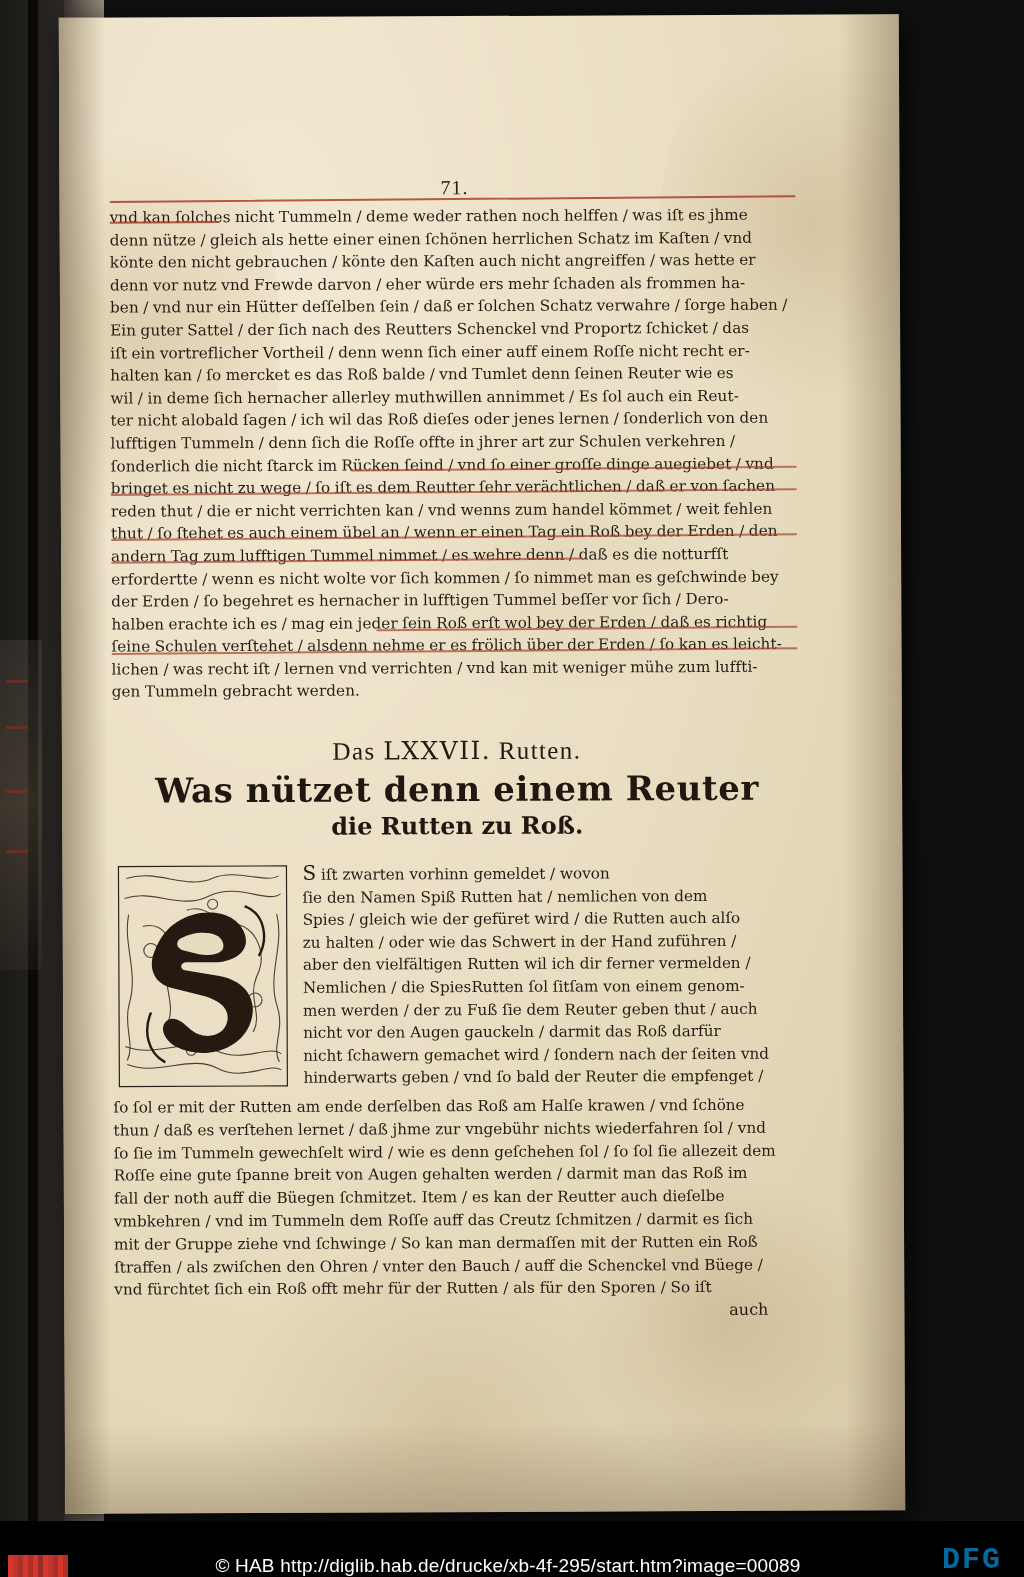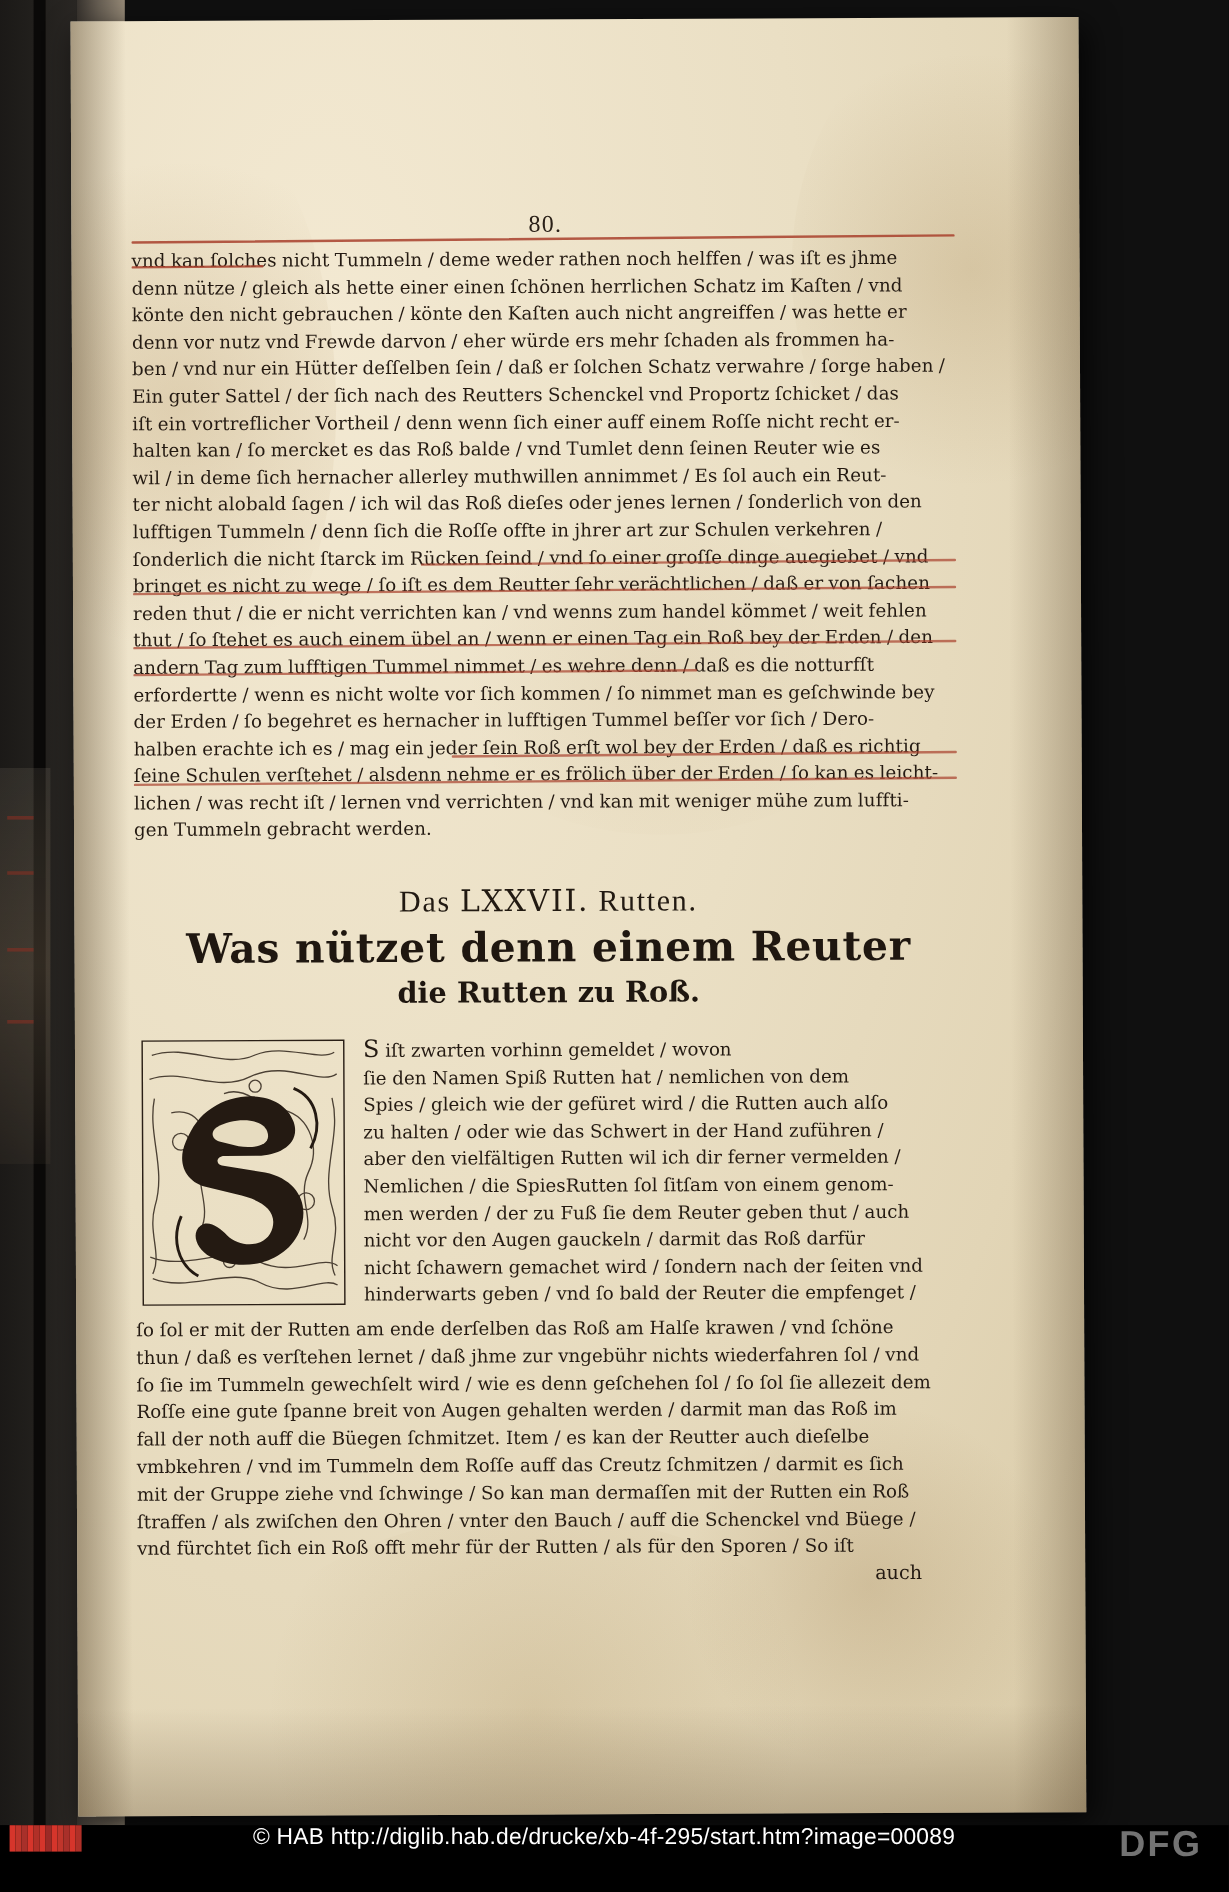--- a/index.html
+++ b/index.html
@@ -201,44 +201,44 @@
   }
 
   
   #footer {
     position: absolute;
     left: 0; bottom: 0;
     width: 1024px; height: 56px;
     background: #000;
     color: #fff;
     display: flex;
-    align-items: flex-start;
+    align-items: flex-end;
   }
   .colorbar {
     width: 66px; height: 22px;
     margin-left: 8px;
     display: flex;
     flex: 0 0 auto;
   }
   .colorbar i { display:block; width: 5px; height: 22px; }
   .footer-text {
     flex: 1 1 auto;
     text-align: center;
     font-family: "Liberation Sans", sans-serif;
     font-size: 19px;
     letter-spacing: .2px;
   }
   .dfg {
     flex: 0 0 auto;
     margin-right: 22px;
-    font-family: Liberation Sans, sans-serif;
+    font-family: Liberation Mono, monospace;
     font-weight: bold;
     font-size: 30px;
     letter-spacing: 2px;
-    color: #737373;
+    color: #0369a1;
   }
 </style>
 </head>
 <body>
 
 <div id="scan">
 
   <div class="gutter-dark"></div>
   <div class="binding-edge"></div>
   <div class="gutter-shadow"></div>
@@ -254,21 +254,21 @@
     <div class="stain s2"></div>
     <div class="stain s3"></div>
     <div class="stain s4"></div>
     <div class="stain s5"></div>
     <div class="edge-dark-l"></div>
     <div class="edge-dark-r"></div>
     <div class="edge-dark-b"></div>
 
     <div id="textblock">
 
-      <div class="folio">80.</div>
+      <div class="folio">71.</div>
 
       <div class="body-par" id="main-par">
           <span class="ln">vnd kan ſolches nicht Tummeln / deme weder rathen noch helffen / was iſt es jhme</span>
           <span class="ln">denn nütze / gleich als hette einer einen ſchönen herrlichen Schatz im Kaſten / vnd</span>
           <span class="ln">könte den nicht gebrauchen / könte den Kaſten auch nicht angreiffen / was hette er</span>
           <span class="ln">denn vor nutz vnd Frewde darvon / eher würde ers mehr ſchaden als frommen ha-</span>
           <span class="ln">ben / vnd nur ein Hütter deſſelben ſein / daß er ſolchen Schatz verwahre / ſorge haben /</span>
           <span class="ln">Ein guter Sattel / der ſich nach des Reutters Schenckel vnd Proportz ſchicket / das</span>
           <span class="ln">iſt ein vortreflicher Vortheil / denn wenn ſich einer auff einem Roſſe nicht recht er-</span>
           <span class="ln">halten kan / ſo mercket es das Roß balde / vnd Tumlet denn ſeinen Reuter wie es</span>

